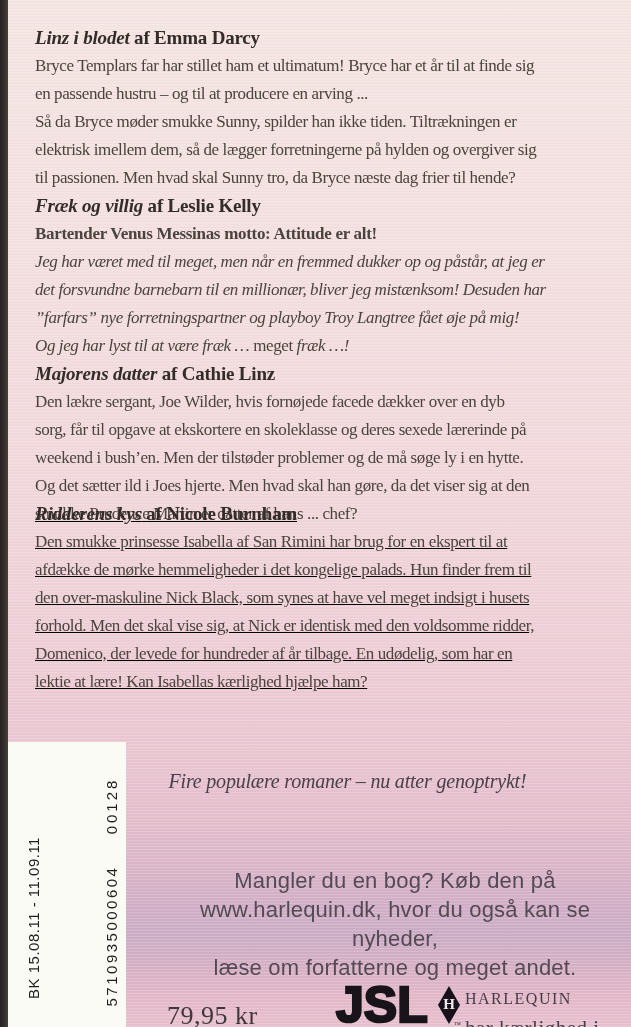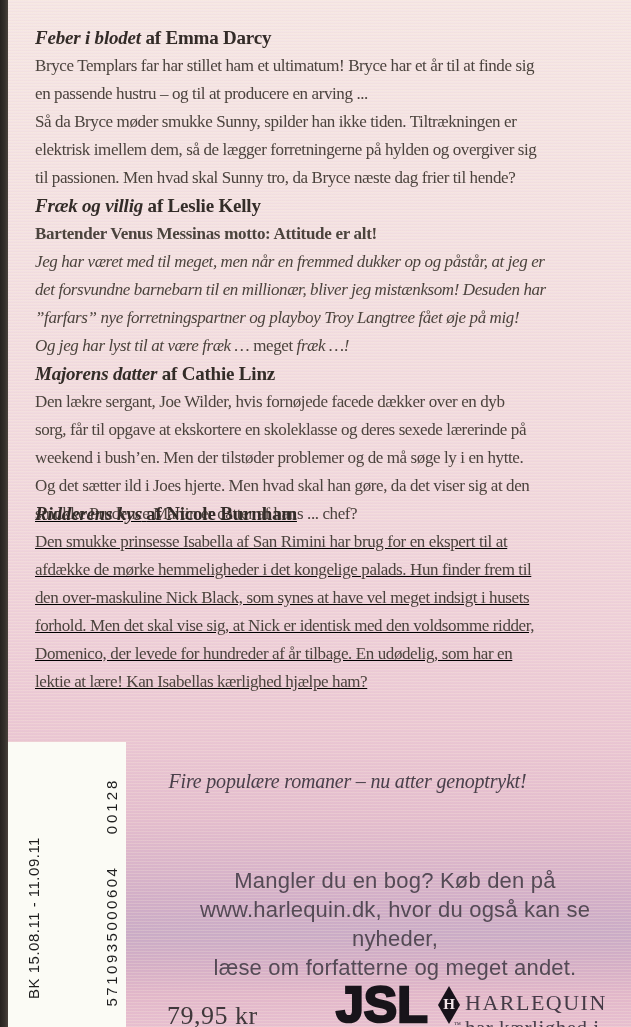--- a/index.html
+++ b/index.html
@@ -63,21 +63,21 @@
     background:#17121a;
     clip-path:polygon(50% 0,100% 50%,50% 100%,0 50%);
   }
   .hq-h{
     position:absolute;left:0;top:12px;width:22px;text-align:center;
     color:#f3e6ea;font-size:15px;font-weight:bold;line-height:16px;
   }
   .hq-tm{position:absolute;left:16px;top:37px;font-size:7px;color:#2a2430;}
   .hq-word{
     position:absolute;left:27px;top:6px;
-    font-size:22px;letter-spacing:1.5px;color:#453b47;
+    font-size:16px;letter-spacing:1.5px;color:#453b47;
   }
   .hq-tagline{
     position:absolute;left:27px;top:32px;width:160px;height:11px;
     overflow:hidden;font-size:21px;color:#4a3f4a;letter-spacing:0.5px;
   }
   .bcbox{
     position:absolute;left:8px;top:742px;width:118px;height:285px;
     background:#fbfbf5;
   }
   .rot{
@@ -90,21 +90,21 @@
   .bc-ean-digits{left:21px;top:928px;width:180px;height:16px;font-size:15px;letter-spacing:2.5px;}
   .bc-addon-digits{left:71px;top:798px;width:80px;height:16px;font-size:15px;letter-spacing:3px;}
 </style>
 </head>
 <body>
 
 <div class="page">
   <div class="edge"></div>
 
   <section class="sec s1">
-    <h3><span class="t">Feber i blodet</span> <span class="a">af Emma Darcy</span></h3>
+    <h3><span class="t">Linz i blodet</span> <span class="a">af Emma Darcy</span></h3>
     <p>Bryce Templars far har stillet ham et ultimatum! Bryce har et år til at finde sig
 en passende hustru – og til at producere en arving ...
 Så da Bryce møder smukke Sunny, spilder han ikke tiden. Tiltrækningen er
 elektrisk imellem dem, så de lægger forretningerne på hylden og overgiver sig
 til passionen. Men hvad skal Sunny tro, da Bryce næste dag frier til hende?</p>
   </section>
 
   <section class="sec s3">
     <h3><span class="t">Majorens datter</span> <span class="a">af Cathie Linz</span></h3>
     <p>Den lækre sergant, Joe Wilder, hvis fornøjede facede dækker over en dyb

